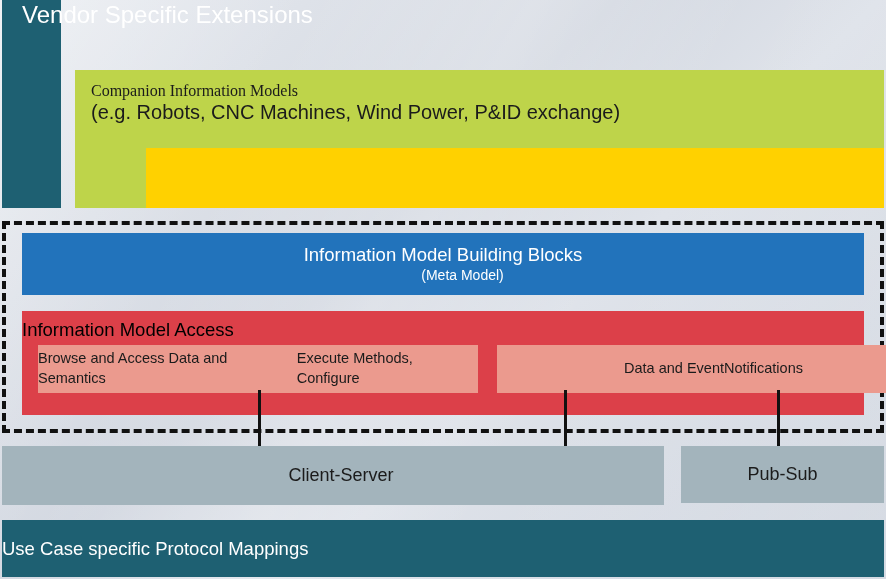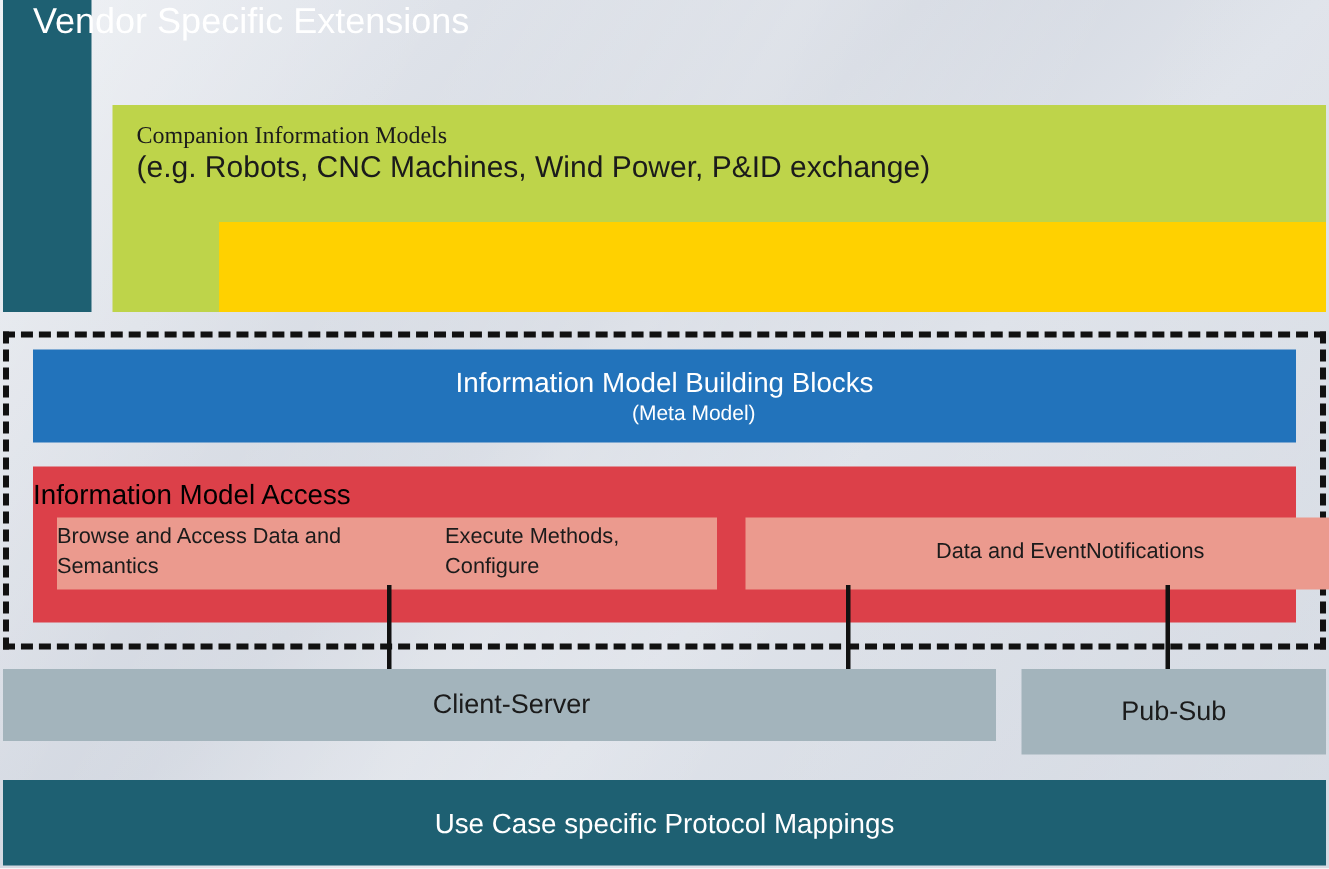--- a/index.html
+++ b/index.html
@@ -121,27 +121,26 @@
   .c2 { left: 564px; top: 390px; height: 57px; }
   .c3 { left: 777px; top: 390px; height: 57px; }
 
   
   .transport {
     background: #a3b4bc;
     align-items: center;
     color: #1b1b1b;
     font-size: 18px;
   }
-  .cs  { left: 2px;   top: 446px; width: 662px; height: 48px; padding-left: 16px; }
+  .cs  { left: 2px;   top: 446px; width: 662px; height: 59px; padding-left: 16px; }
   .ps  { left: 681px; top: 446px; width: 203px; height: 57px; }
 
   .mappings {
     left: 2px; top: 520px; width: 882px; height: 57px;
     background: #1e6072;
-    align-items: center;
     color: #ffffff;
     font-size: 18.5px;
   }
 </style>
 </head>
 <body>
 
 <div id="canvas">
 
   <div class="blk vendor"></div>

